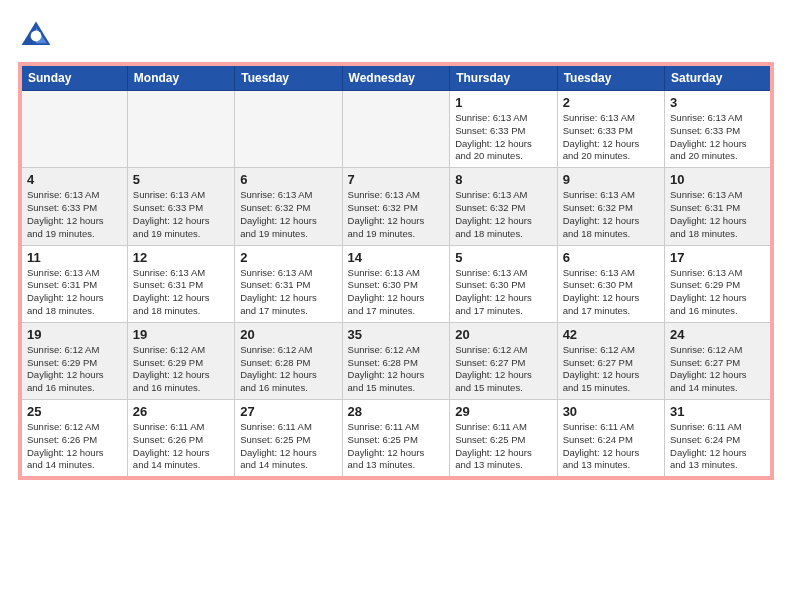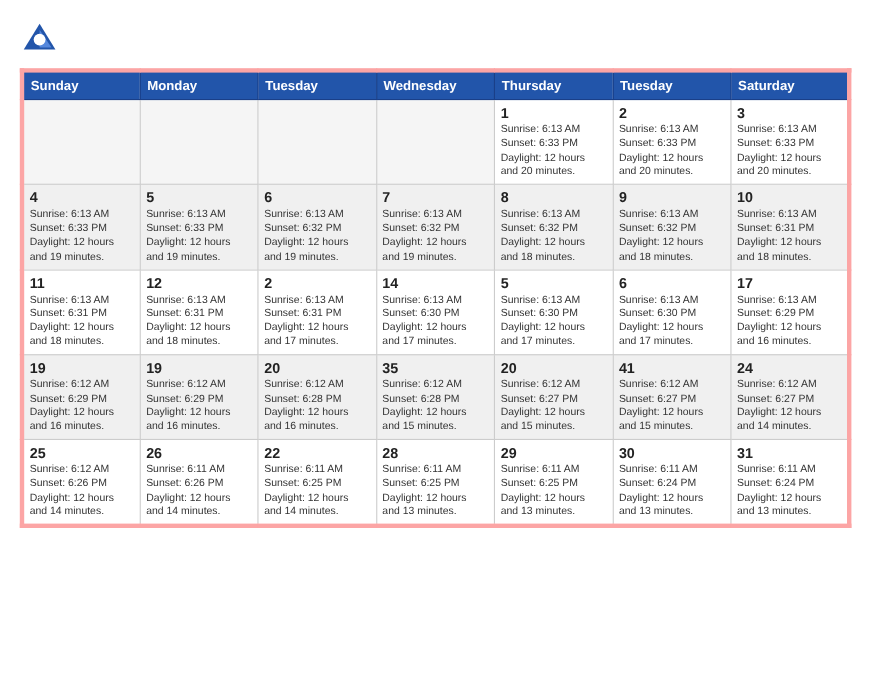--- a/index.html
+++ b/index.html
@@ -296,21 +296,21 @@
 and 15 minutes.</div>
           </td>
           <td>
             <span class="day-num">20</span>
             <div class="day-detail" style="white-space: pre-line;">Sunrise: 6:12 AM
 Sunset: 6:27 PM
 Daylight: 12 hours
 and 15 minutes.</div>
           </td>
           <td>
-            <span class="day-num">41</span>
+            <span class="day-num">42</span>
             <div class="day-detail" style="white-space: pre-line;">Sunrise: 6:12 AM
 Sunset: 6:27 PM
 Daylight: 12 hours
 and 15 minutes.</div>
           </td>
           <td>
             <span class="day-num">24</span>
             <div class="day-detail" style="white-space: pre-line;">Sunrise: 6:12 AM
 Sunset: 6:27 PM
 Daylight: 12 hours
@@ -326,21 +326,21 @@
 and 14 minutes.</div>
           </td>
           <td>
             <span class="day-num">26</span>
             <div class="day-detail" style="white-space: pre-line;">Sunrise: 6:11 AM
 Sunset: 6:26 PM
 Daylight: 12 hours
 and 14 minutes.</div>
           </td>
           <td>
-            <span class="day-num">22</span>
+            <span class="day-num">27</span>
             <div class="day-detail" style="white-space: pre-line;">Sunrise: 6:11 AM
 Sunset: 6:25 PM
 Daylight: 12 hours
 and 14 minutes.</div>
           </td>
           <td>
             <span class="day-num">28</span>
             <div class="day-detail" style="white-space: pre-line;">Sunrise: 6:11 AM
 Sunset: 6:25 PM
 Daylight: 12 hours

